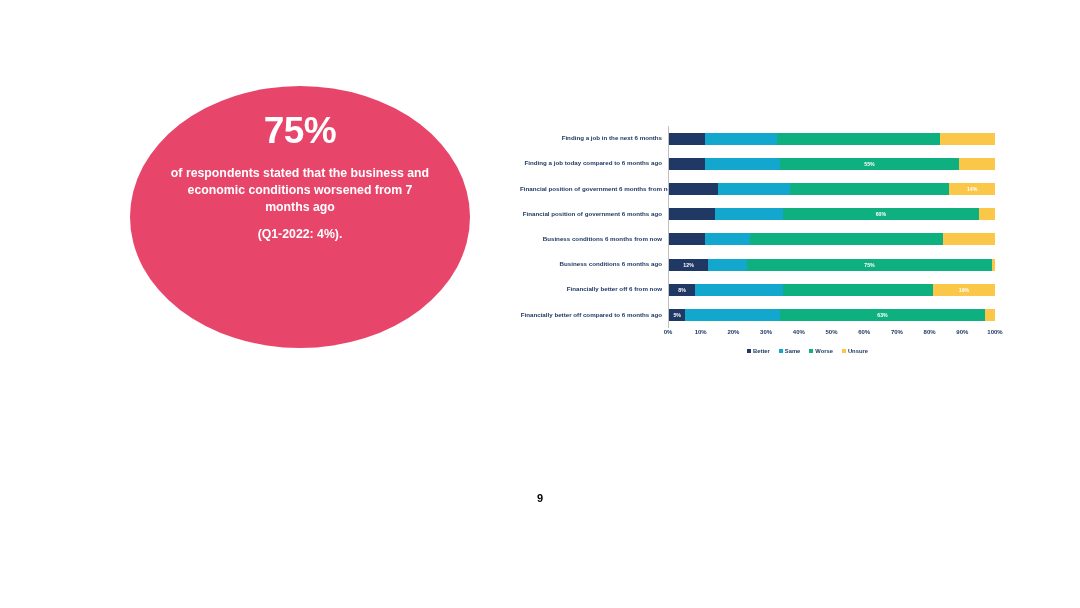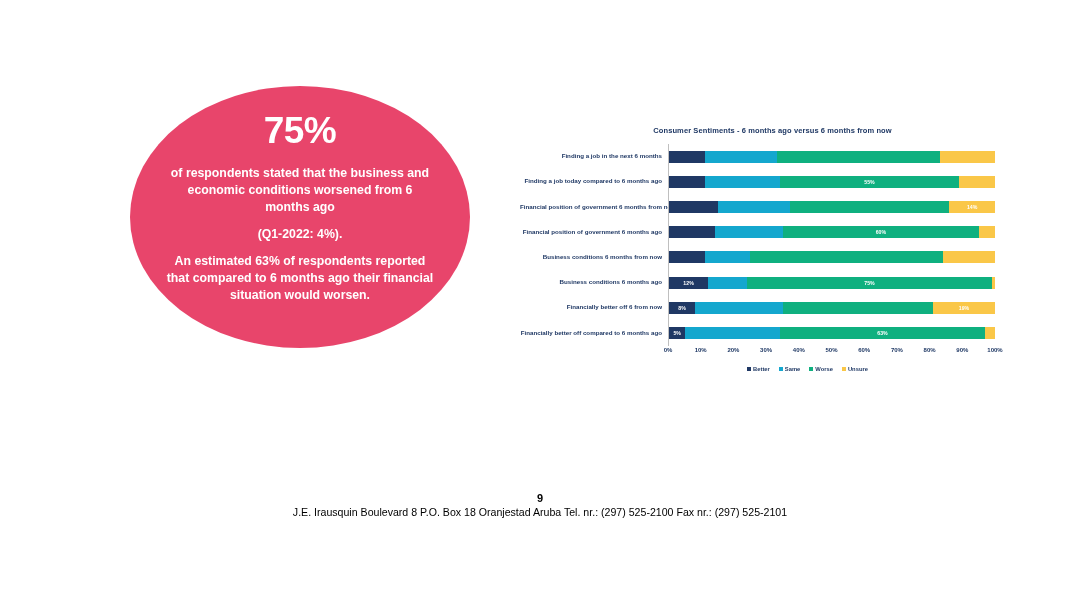--- a/index.html
+++ b/index.html
@@ -152,27 +152,25 @@
   #footer a {
     color:#0000CC;
     text-decoration:underline;
   }
 </style>
 </head>
 <body>
 
 <div id="callout">
   <div class="big">75%</div>
-  <p class="tight">of respondents stated that the business and economic conditions worsened from 6 months ago</p>
+  <p class="tight">of respondents stated that the business and economic conditions worsened from 7 months ago</p>
   <p class="tight">(Q1-2022: 4%).</p>
-  <p>An estimated 63% of respondents reported that compared to 6 months ago their financial situation would worsen.</p>
 </div>
 
 <div id="chart">
-  <div id="chart-title">Consumer Sentiments - 6 months ago versus 6 months from now</div>
   <div class="plot" id="plot-rows">
       <div class="row">
         <div class="row-label">Finding a job in the next 6 months</div>
         <div class="bar-wrap">
           <div class="bar">
             <div class="seg s-better" style="width: 11%; background: rgb(31, 56, 100);"></div>
             <div class="seg s-same" style="width: 22%; background: rgb(20, 167, 206);"></div>
             <div class="seg s-worse" style="width: 50%; background: rgb(15, 176, 127);"></div>
             <div class="seg s-unsure" style="width: 17%; background: rgb(250, 199, 72);"></div>
           </div>
@@ -305,14 +303,13 @@
       </div>
       <div class="legend-item">
         <span class="swatch" style="background: rgb(250, 199, 72);"></span>
         <span>Unsure</span>
       </div>
     </div>
 </div>
 
 <div id="footer">
   <div id="page-num">9</div>
-  <div>J.E. Irausquin Boulevard 8  P.O. Box 18  Oranjestad Aruba Tel. nr.: (297) 525-2100  Fax nr.: (297) 525-2101</div>
 </div>
 
 </body></html>

